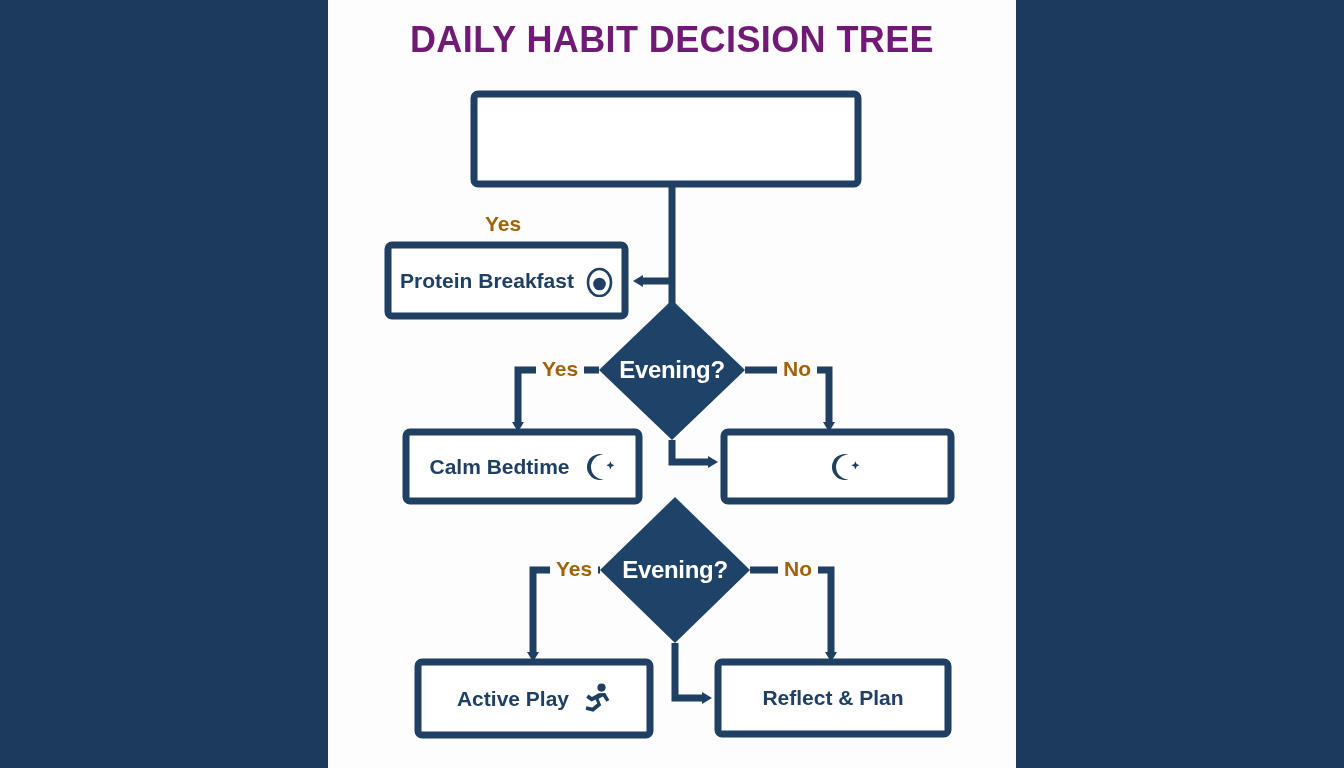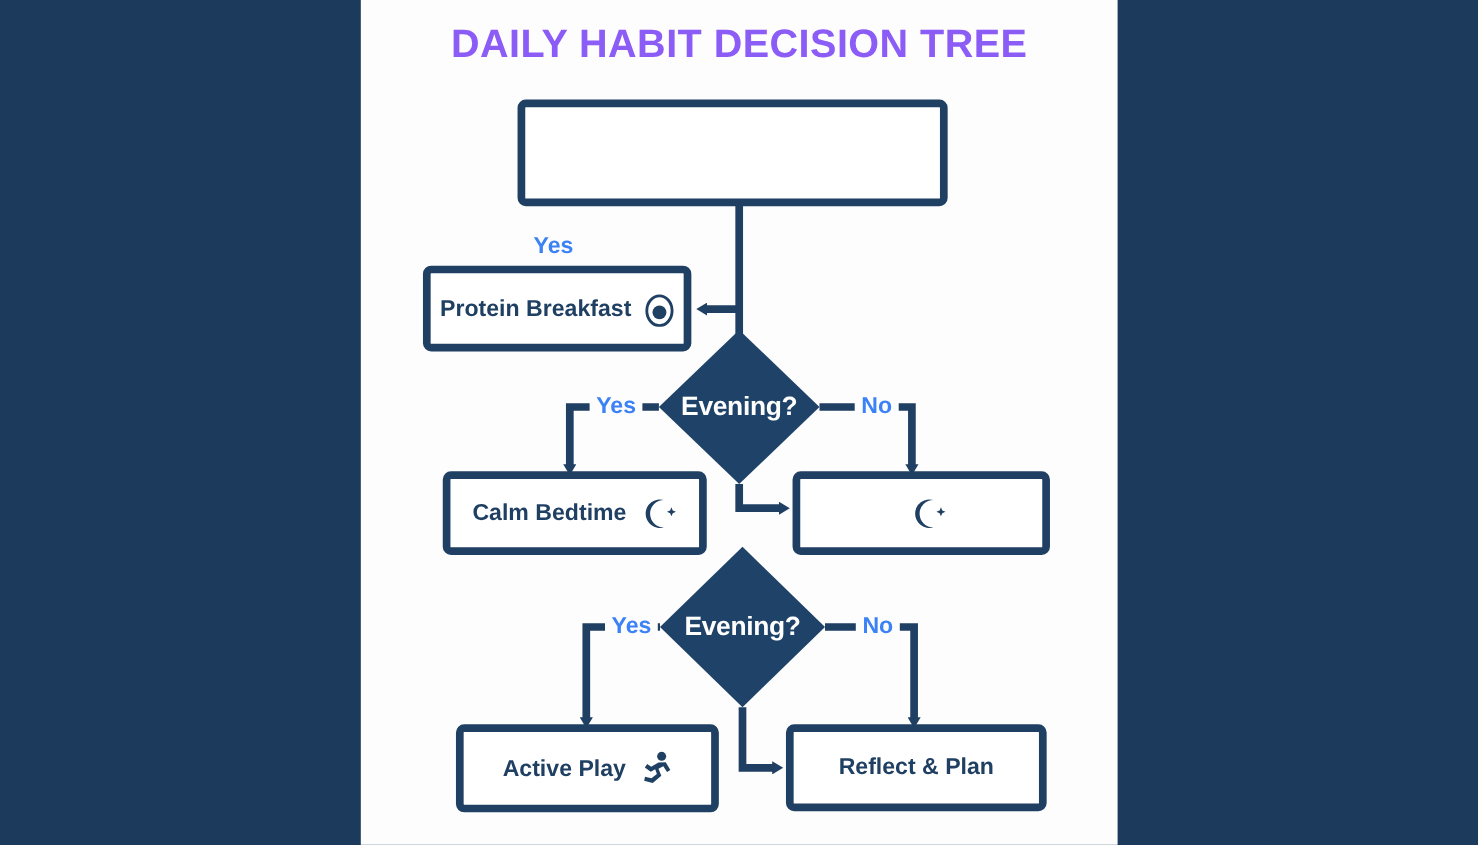--- a/index.html
+++ b/index.html
@@ -54,21 +54,21 @@
     letter-spacing: -0.2px;
   }
 
   #page-title {
     left: 0;
     width: 688px;
     top: 19px;
     text-align: center;
     font-size: 36px;
     letter-spacing: 0.4px;
-    color: #8b5cf6;
+    color: #701a75;
     text-transform: uppercase;
   }
 
   .node-text {
     position: absolute;
     display: flex;
     align-items: center;
     justify-content: center;
     gap: 12px;
     color: #1f3f63;
@@ -85,21 +85,21 @@
     font-weight: bold;
     font-size: 24px;
     white-space: nowrap;
     letter-spacing: -0.3px;
   }
 
   .branch-lbl {
     position: absolute;
     font-size: 21px;
     font-weight: bold;
-    color: #3b82f6;
+    color: #a16207;
     white-space: nowrap;
   }
 
   .icon-holder { display: inline-flex; align-items: center; }
 </style>
 </head>
 <body>
 
 <div id="stage">
 

